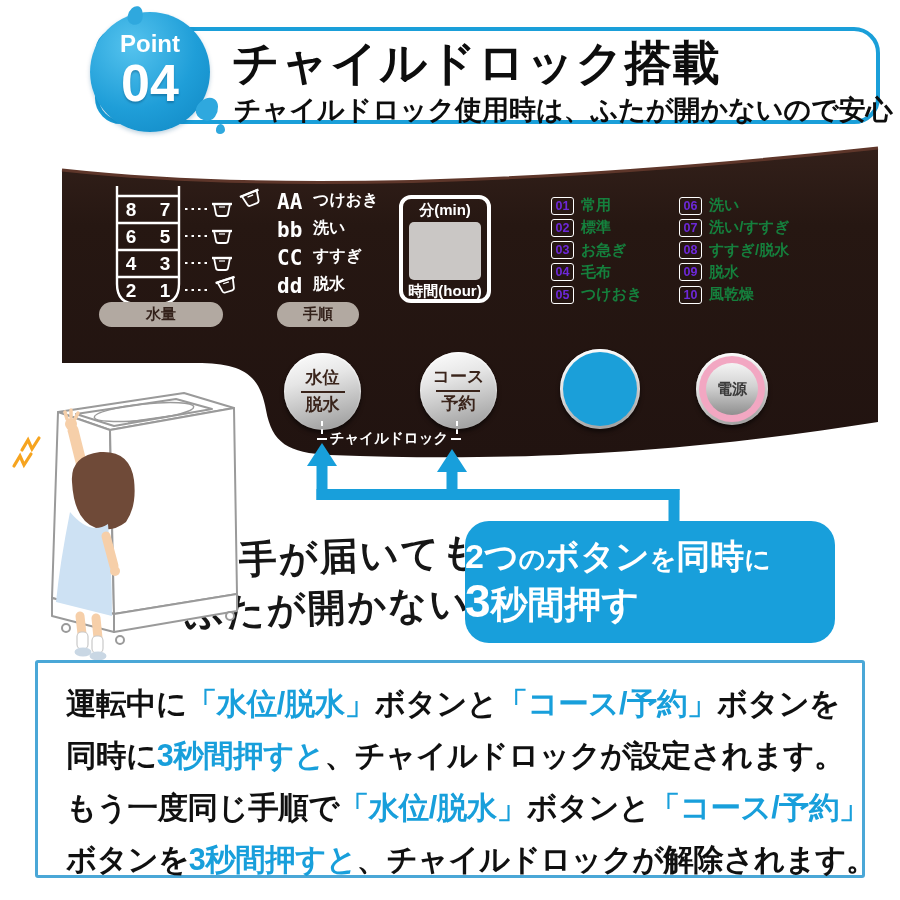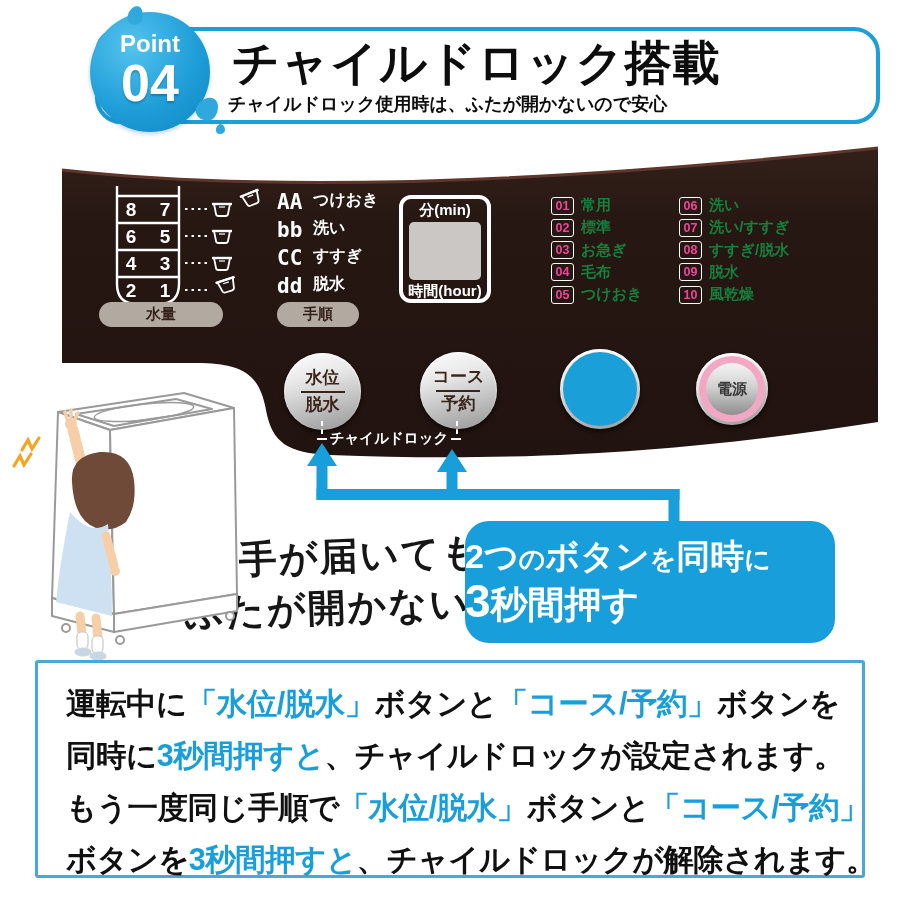--- a/index.html
+++ b/index.html
@@ -14,21 +14,21 @@
     display:flex;flex-direction:column;align-items:center;justify-content:center;color:#fff;z-index:3;
     box-shadow:0 2px 4px rgba(0,80,130,.25);}
   .point-label{font-size:24px;font-weight:700;line-height:1;margin-top:-2px;}
   .point-number{font-size:52px;font-weight:800;line-height:1.05;text-shadow:0 2px 2px rgba(0,60,100,.35);}
   .drop{position:absolute;background:#2fa8de;border-radius:52% 48% 55% 45%/62% 60% 40% 38%;z-index:4;}
   .drop.d1{left:128px;top:6px;width:15px;height:19px;transform:rotate(14deg);}
   .drop.d2{left:197px;top:97px;width:21px;height:24px;transform:rotate(32deg);}
   .drop.d3{left:216px;top:124px;width:9px;height:10px;}
   .header-title{position:absolute;left:232px;top:32px;font-size:47px;font-weight:900;color:#0d0d0d;
     letter-spacing:1px;white-space:nowrap;z-index:3;}
-  .header-subtitle{position:absolute;left:228px;top:92px;font-size:18px;font-weight:700;color:#0d0d0d;
+  .header-subtitle{position:absolute;left:234px;top:92px;font-size:27px;font-weight:700;color:#0d0d0d;
     white-space:nowrap;z-index:3;}
 
   
   .panel-svg{position:absolute;left:38px;top:138px;z-index:1;}
   .on-panel{position:absolute;z-index:2;color:#fff;}
 
   .gauge-svg{left:103px;top:180px;}
   .pill{position:absolute;z-index:2;background:#b2a9a1;border-radius:13px;color:#33211a;
     font-size:15px;font-weight:700;display:flex;align-items:center;justify-content:center;}
   .pill.suiryo{left:99px;top:302px;width:124px;height:25px;}
@@ -41,21 +41,21 @@
 
   .display-box{left:399px;top:195px;width:92px;height:108px;border:4px solid #fff;border-radius:12px;
     box-sizing:border-box;text-align:center;font-size:15px;font-weight:700;}
   .display-screen{margin:2px auto;width:72px;height:58px;background:#cac7c5;border-radius:5px;}
   .display-top{display:block;margin-top:2px;}
 
   .course-col{z-index:2;position:absolute;}
   .course-col.c1{left:551px;top:197px;}
   .course-col.c2{left:679px;top:197px;}
   .course-row{display:flex;align-items:center;height:17px;margin-bottom:5.3px;}
-  .course-num{width:21px;height:16px;border:1.5px solid #fff;border-radius:3px;color:#ec4899;
+  .course-num{width:21px;height:16px;border:1.5px solid #fff;border-radius:3px;color:#6d28d9;
     font-size:12.5px;font-weight:700;display:flex;align-items:center;justify-content:center;flex:0 0 auto;}
   .course-label{margin-left:7px;font-size:15px;font-weight:700;color:#15803d;white-space:nowrap;}
 
   
   .panel-btn{position:absolute;z-index:2;border-radius:50%;
     background:linear-gradient(165deg,#ffffff 0%,#e6e6e6 35%,#969696 100%);
     box-shadow:0 3px 4px rgba(0,0,0,.55),inset 0 1px 2px #fff;
     display:flex;align-items:center;justify-content:center;}
   .btn-stack{display:flex;flex-direction:column;align-items:center;}
   .btn-text{color:#3a241b;font-size:17px;font-weight:700;line-height:1.1;white-space:nowrap;}

